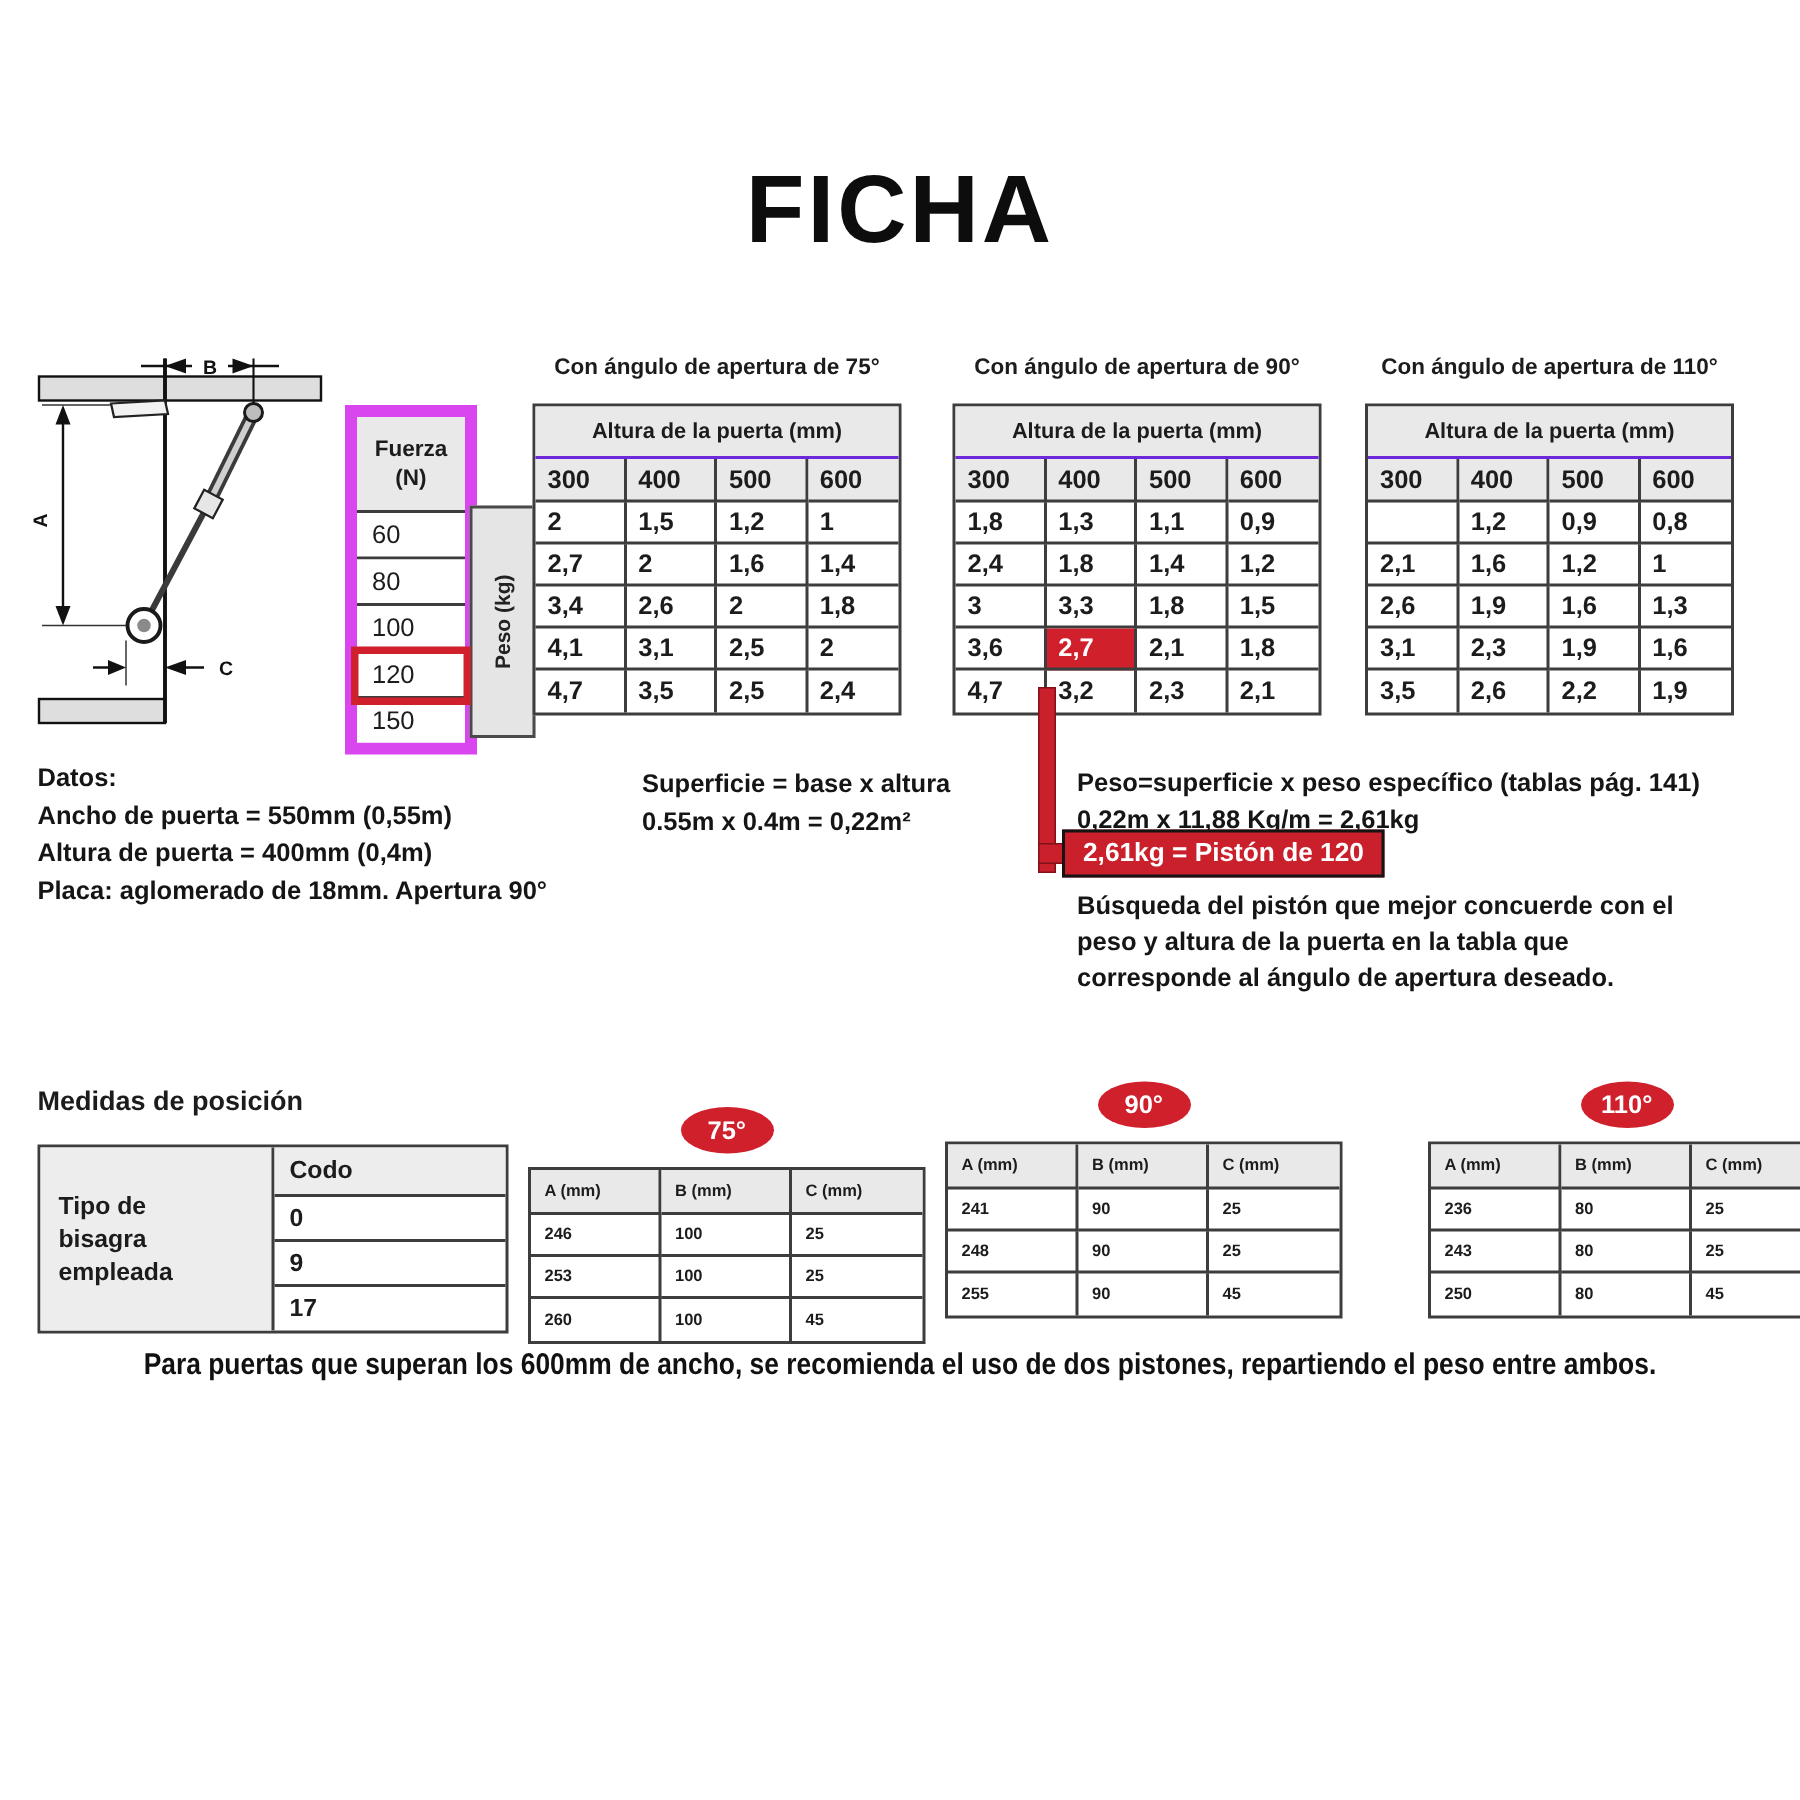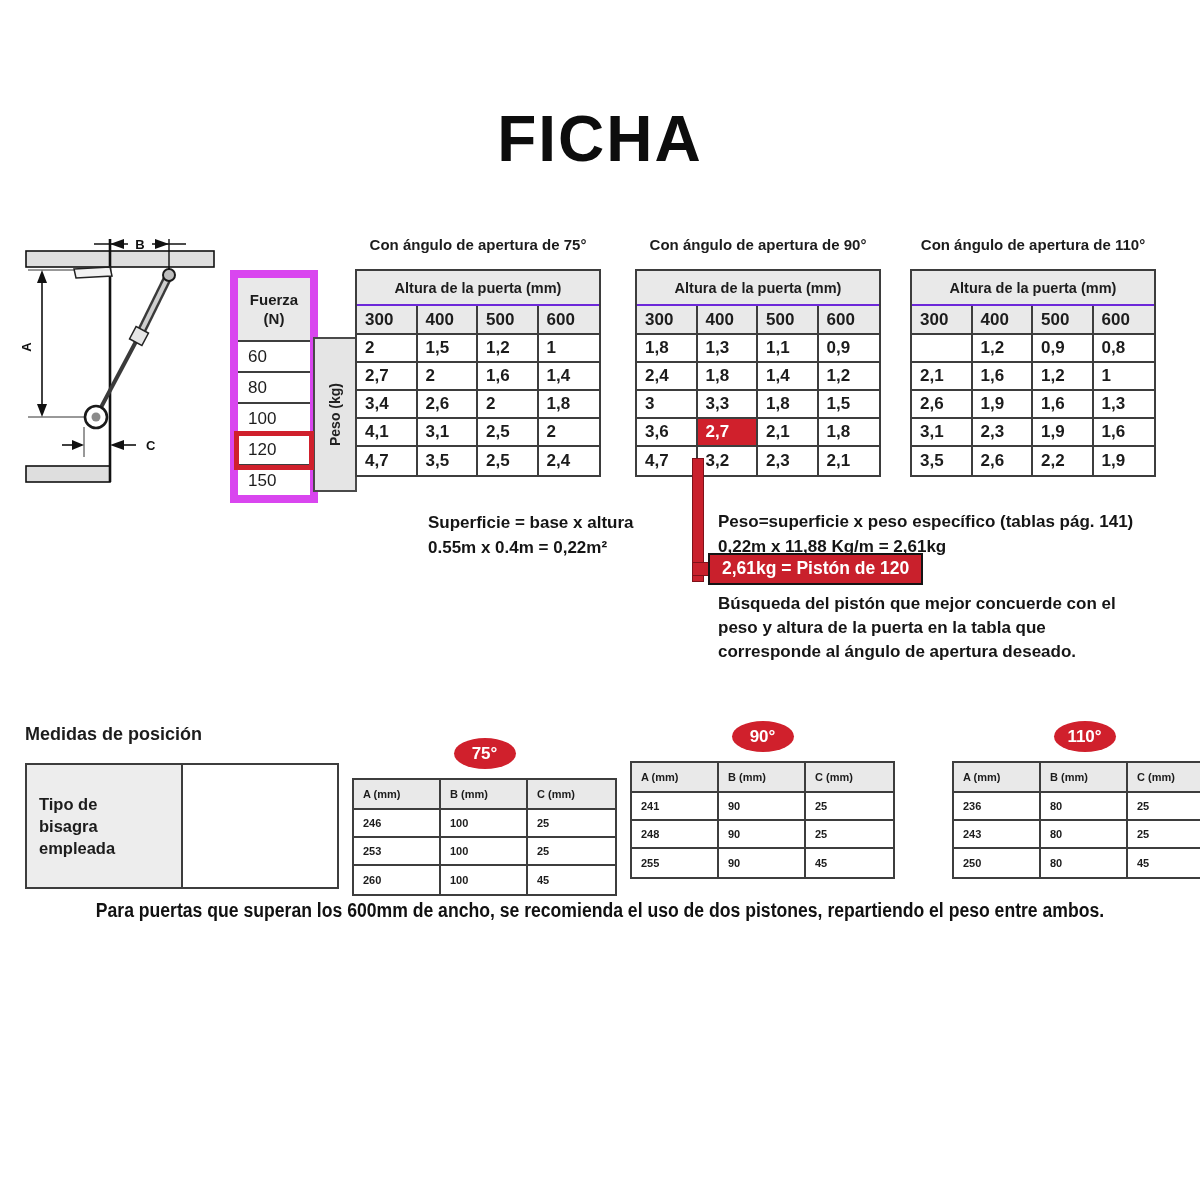--- a/index.html
+++ b/index.html
@@ -248,38 +248,50 @@
           <div class="wt-cell">2,2</div>
           <div class="wt-cell">1,9</div>
         </div>
     </div>
   </div>
 
   <div class="conn-v"></div>
   <div class="conn-h"></div>
   <div class="result-box">2,61kg = Pistón de 120</div>
 
+  <div class="tblock" style="left:25px;top:506px;">
+    <div>Datos:</div>
+    <div>Ancho de puerta = 550mm (0,55m)</div>
+    <div>Altura de puerta = 400mm (0,4m)</div>
+    <div>Placa: aglomerado de 18mm. Apertura 90°</div>
+  </div>
 
   <div class="tblock" style="left:428px;top:510px;">
     <div>Superficie = base x altura</div>
     <div>0.55m x 0.4m = 0,22m²</div>
   </div>
 
   <div class="tblock" style="left:718px;top:509px;">
     <div>Peso=superficie x peso específico (tablas pág. 141)</div>
     <div>0,22m x 11,88 Kg/m = 2,61kg</div>
   </div>
 
   <div class="tblock" style="left:718px;top:592px;width:432px;line-height:24px;">Búsqueda del pistón que mejor concuerde con el peso y altura de la puerta en la tabla que corresponde al ángulo de apertura deseado.</div>
 
   <div class="medidas-heading">Medidas de posición</div>
 
   <div class="hinge">
     <div class="hinge-left">
       <span>Tipo de bisagra empleada</span>
+    </div>
+    <div class="hinge-right">
+      <div class="hg-h">Codo</div>
+      <div class="hg-c">0</div>
+      <div class="hg-c">9</div>
+      <div class="hg-c">17</div>
     </div>
   </div>
 
   <div class="ptable" style="left:352px;margin-top:17px;">
     <div class="badge">75°</div>
     <div class="pt-box">
         <div class="pt-cell pt-h">A (mm)</div>
         <div class="pt-cell pt-h">B (mm)</div>
         <div class="pt-cell pt-h">C (mm)</div>
         <div class="pt-cell">246</div>

